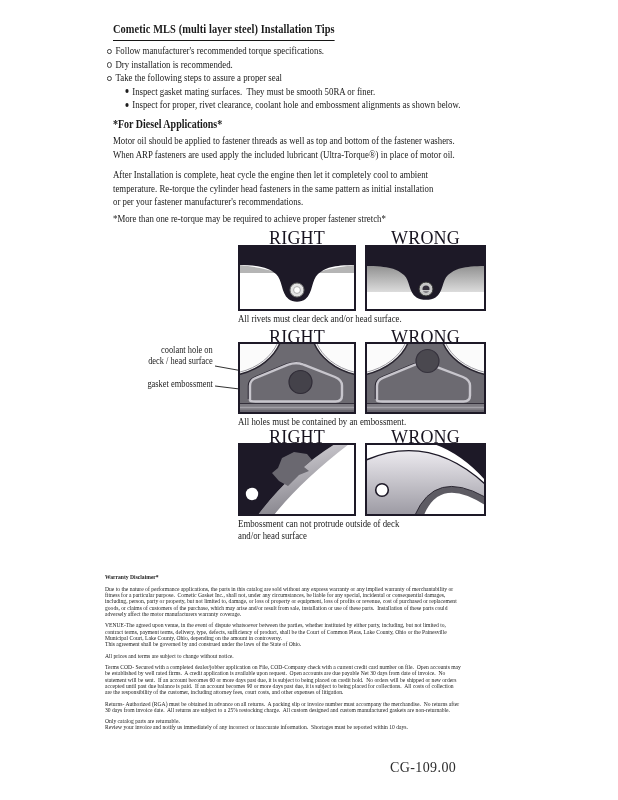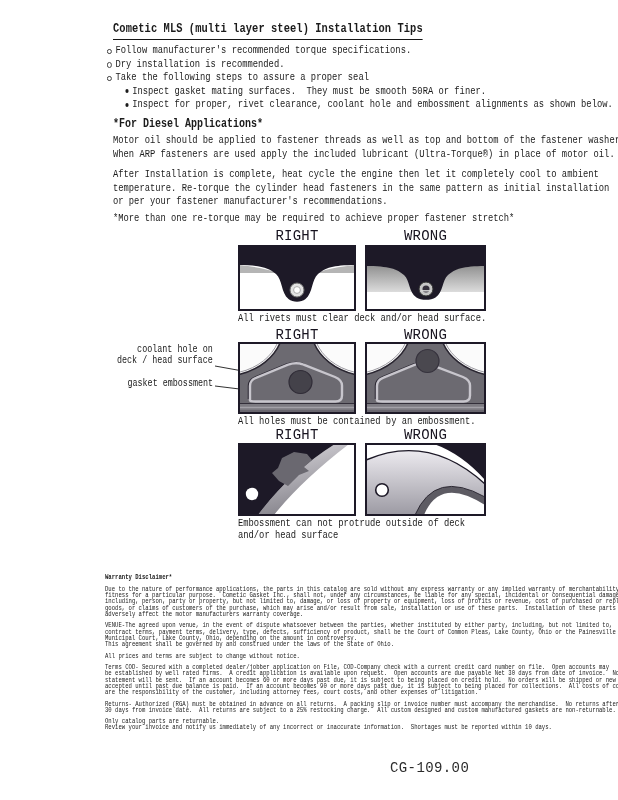--- a/index.html
+++ b/index.html
@@ -1,32 +1,32 @@
 <!DOCTYPE html>
 <html><head>
 <meta charset="utf-8">
 <style>
   html,body{margin:0;padding:0;background:#fff;}
   .page{position:relative;width:618px;height:800px;background:#ffffff;overflow:hidden;
-        font-family:Liberation Mono, monospace;color:#1b1b1b;}
+        font-family:Liberation Serif, serif;color:#1b1b1b;}
   .abs{position:absolute;}
   .cond{transform:scaleX(0.8);transform-origin:0 0;}
   .condR{transform:scaleX(0.8);transform-origin:100% 0;}
   .pre{white-space:pre;}
   .title{font-size:13px;font-weight:bold;display:inline-block;
          border-bottom:1.6px solid #151515;padding-bottom:2.5px;letter-spacing:.1px;}
   .body-txt{font-size:11px;line-height:13.6px;}
   .b-row{display:flex;align-items:flex-start;}
   .dotO{width:3.6px;height:3.6px;border:1px solid #333;border-radius:50%;
         margin:4.6px 5px 0 0;flex:none;background:#fff;}
   .dotF{width:4px;height:4px;background:#1b1b1b;border-radius:50%;
         margin:4.6px 4.5px 0 0;flex:none;}
   .sub{margin-left:23px;}
   .h-diesel{font-size:12.5px;font-weight:bold;}
-  .fig-h{font-size:14px;text-align:center;letter-spacing:.2px;color:#17131f;}
+  .fig-h{font-size:18px;text-align:center;letter-spacing:.2px;color:#17131f;}
   .fig-cap{font-size:11px;line-height:11.8px;}
   .fig-label{font-size:10.5px;line-height:11px;text-align:right;}
   .disc{font-size:7px;line-height:6.15px;letter-spacing:0;width:650px;}
   .disc .dh{font-weight:bold;margin:0 0 6px 0;}
   .disc p{margin:0 0 5.5px 0;}
   .doc-code{font-size:14px;letter-spacing:.4px;color:#2b2b2b;}
 </style>
 </head>
 <body>
 

